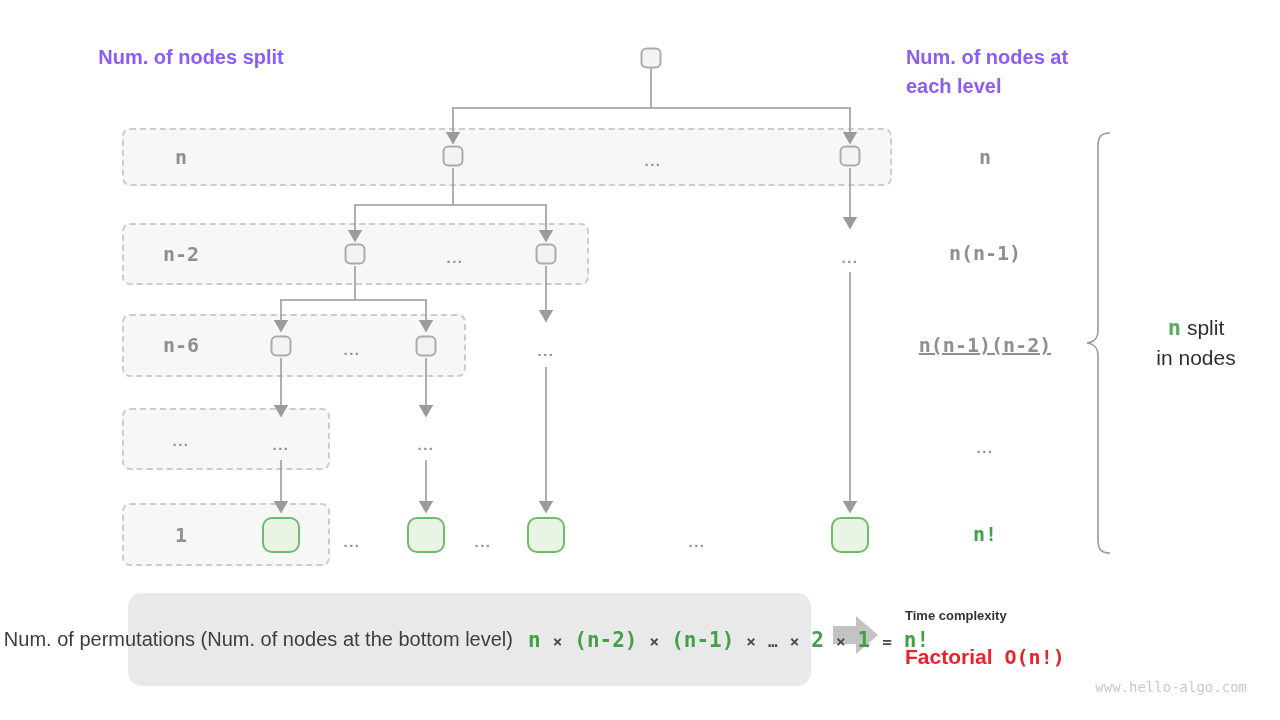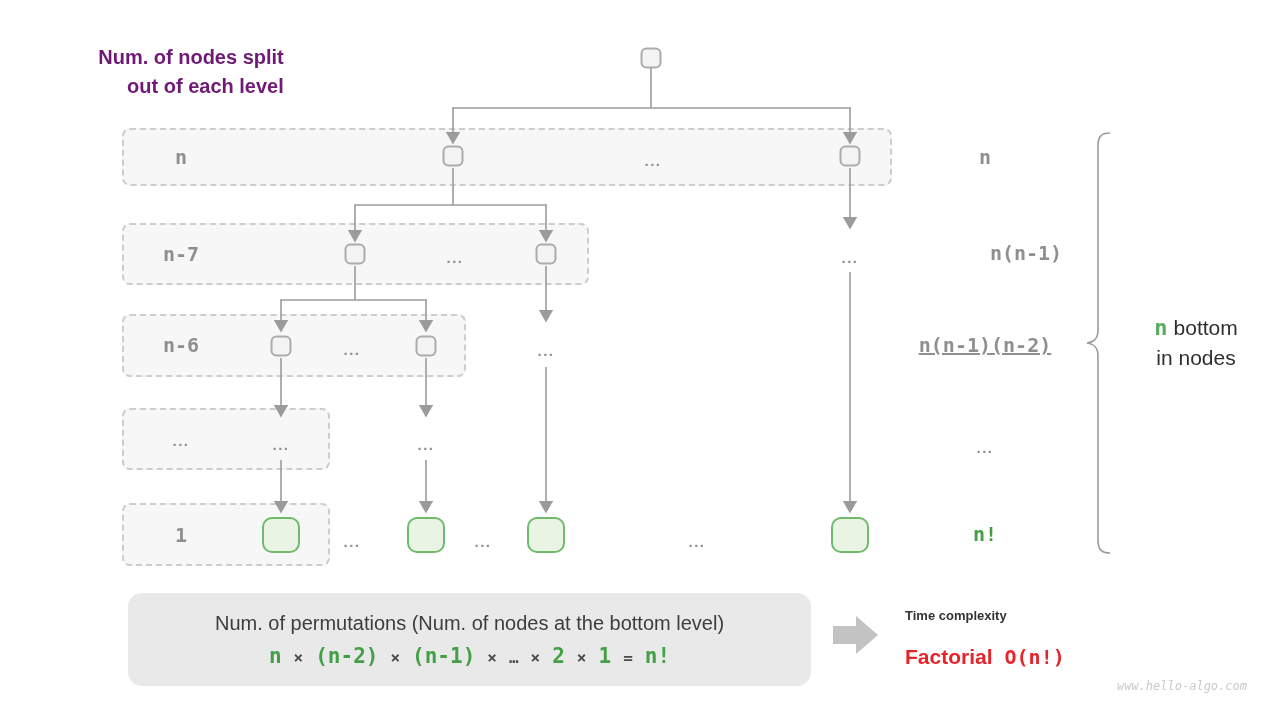--- a/index.html
+++ b/index.html
@@ -1,21 +1,21 @@
 <!DOCTYPE html>
 <html><head>
 <meta charset="utf-8">
 <style>
   html,body{margin:0;padding:0;}
   body{width:1280px;height:720px;position:relative;background:#ffffff;overflow:hidden;
        font-family:"Liberation Sans",sans-serif;}
 
   
-  .hdr{position:absolute;transform:translateX(-50%);text-align:right;
-       font-weight:bold;font-size:20px;line-height:29px;color:#701a75;white-space:nowrap;z-index:3;}
+  .hdr{position:absolute;transform:translateX(-50%);text-align:left;
+       font-weight:bold;font-size:20px;line-height:29px;color:#8b5cf6;white-space:nowrap;z-index:3;}
 
   
   .lvl-box{position:absolute;box-sizing:border-box;border:2px dashed #cdcdcd;border-radius:8px;
            background:#f7f7f7;z-index:1;}
 
   
   .mono-label{position:absolute;transform:translate(-50%,-50%);
               font-family:"DejaVu Sans Mono",monospace;font-weight:bold;font-size:20px;
               color:#8f8f8f;white-space:nowrap;z-index:3;}
   .mono-label.green{color:#43a047;}
@@ -31,45 +31,46 @@
   svg.wires{position:absolute;left:0;top:0;z-index:2;pointer-events:none;}
 
   
   .brace-note{position:absolute;transform:translateX(-50%);text-align:center;font-size:21px;
               line-height:30px;color:#2f2f2f;white-space:nowrap;z-index:3;}
   .brace-note .n-green{font-family:"DejaVu Sans Mono",monospace;font-weight:bold;
                        color:#5aad5e;font-size:22px;margin-right:6px;}
 
   
   .summary-box{position:absolute;left:128px;top:593px;width:683px;height:93px;background:#e9e9e9;
-               border-radius:14px;display:flex;flex-direction:column;align-items:center;
+               border-radius:14px;display:flex;flex-direction:row;align-items:center;
                justify-content:center;gap:9px;z-index:3;}
   .summary-caption{font-size:20px;color:#3d3d3d;white-space:nowrap;}
   .equation{display:flex;align-items:baseline;font-family:"DejaVu Sans Mono",monospace;
             font-weight:bold;white-space:nowrap;}
   .equation .tg{color:#43a047;font-size:21px;margin:0 6px;}
   .equation .td{color:#4a4a4a;font-size:16px;margin:0 6px;}
 
   
   .result-title{position:absolute;left:905px;top:608px;font-weight:bold;font-size:13px;color:#333;z-index:3;}
   .result-value{position:absolute;left:905px;top:645px;font-weight:bold;font-size:21px;color:#e8242b;
                 white-space:nowrap;z-index:3;}
   .result-value .bigo{font-family:"DejaVu Sans Mono",monospace;font-size:20px;margin-left:12px;}
 
   .watermark{position:absolute;right:33px;top:679px;font-family:"DejaVu Sans Mono",monospace;
-             font-size:12px;color:#c9c9c9;z-index:3;font-style:italic;}
+             font-size:14px;color:#c9c9c9;z-index:3;}
 </style>
 </head>
 <body>
 
 <div class="hdr" style="left:191px;top:43px;">
   <div>Num. of nodes split</div>
-  <div>out of each level</div>
 </div>
 <div class="hdr" style="left:987px;top:43px;">
+  <div>Num. of nodes at</div>
+  <div>each level</div>
 </div>
 
 <div class="lvl-box" style="left:122px;top:128px;width:770px;height:58px;"></div>
 <div class="lvl-box" style="left:122px;top:223px;width:467px;height:62px;"></div>
 <div class="lvl-box" style="left:122px;top:314px;width:344px;height:63px;"></div>
 <div class="lvl-box" style="left:122px;top:408px;width:208px;height:62px;"></div>
 <div class="lvl-box" style="left:122px;top:503px;width:208px;height:63px;"></div>
 
 <svg class="wires" width="1280" height="720" viewBox="0 0 1280 720">
   <defs>
@@ -119,45 +120,45 @@
 <div class="node" style="left:546px;top:254px;"></div>
 <div class="node" style="left:281px;top:346px;"></div>
 <div class="node" style="left:426px;top:346px;"></div>
 
 <div class="gnode" style="left:281px;top:535px;"></div>
 <div class="gnode" style="left:426px;top:535px;"></div>
 <div class="gnode" style="left:546px;top:535px;"></div>
 <div class="gnode" style="left:850px;top:535px;"></div>
 
 <div class="mono-label" style="left:181px;top:157px;">n</div>
-<div class="mono-label" style="left:181px;top:254px;">n-7</div>
+<div class="mono-label" style="left:181px;top:254px;">n-2</div>
 <div class="mono-label" style="left:181px;top:345px;">n-6</div>
 <div class="dots" style="left:181px;top:440px;">...</div>
 <div class="mono-label" style="left:181px;top:535px;">1</div>
 
 <div class="mono-label" style="left:985px;top:157px;">n</div>
-<div class="mono-label" style="left:1026px;top:253px;">n(n-1)</div>
+<div class="mono-label" style="left:985px;top:253px;">n(n-1)</div>
 <div class="mono-label" style="left:985px;top:345px;text-decoration:underline;">n(n-1)(n-2)</div>
 <div class="dots" style="left:985px;top:447px;">...</div>
 <div class="mono-label green" style="left:985px;top:534px;">n!</div>
 
 <div class="dots" style="left:653px;top:160px;">...</div>
 <div class="dots" style="left:455px;top:257px;">...</div>
 <div class="dots" style="left:850px;top:257px;">...</div>
 <div class="dots" style="left:352px;top:349px;">...</div>
 <div class="dots" style="left:546px;top:350px;">...</div>
 <div class="dots" style="left:281px;top:444px;">...</div>
 <div class="dots" style="left:426px;top:444px;">...</div>
 <div class="dots" style="left:352px;top:541px;">...</div>
 <div class="dots" style="left:483px;top:541px;">...</div>
 <div class="dots" style="left:697px;top:541px;">...</div>
 
 <div class="brace-note" style="left:1196px;top:313px;">
   <div>
-    <span class="n-green">n</span><span>bottom</span>
+    <span class="n-green">n</span><span>split</span>
   </div>
   <div>in nodes</div>
 </div>
 
 <div class="summary-box">
   <div class="summary-caption">Num. of permutations (Num. of nodes at the bottom level)</div>
   <div class="equation">
     <span class="tg">n</span>
     <span class="td">×</span>
     <span class="tg">(n-2)</span>

